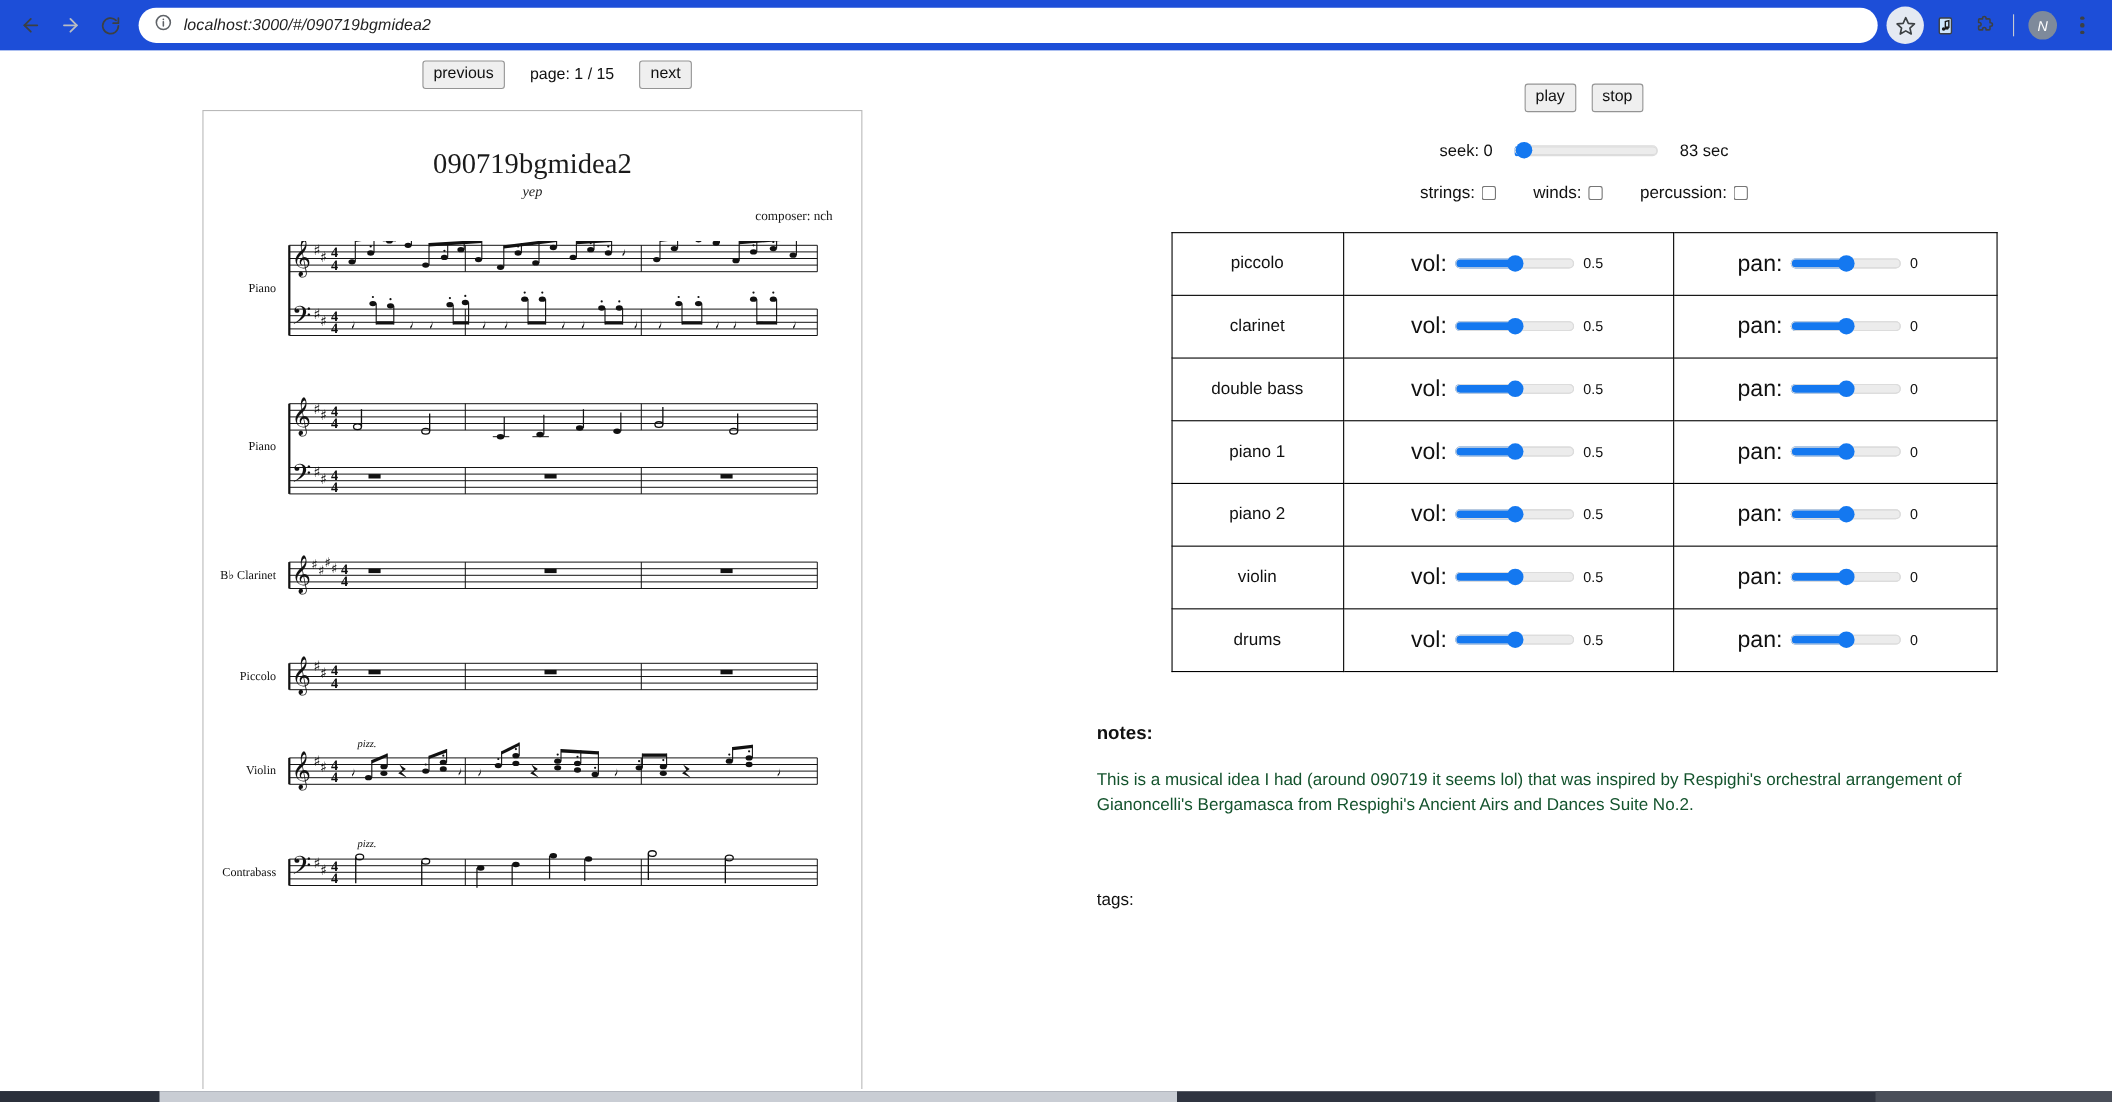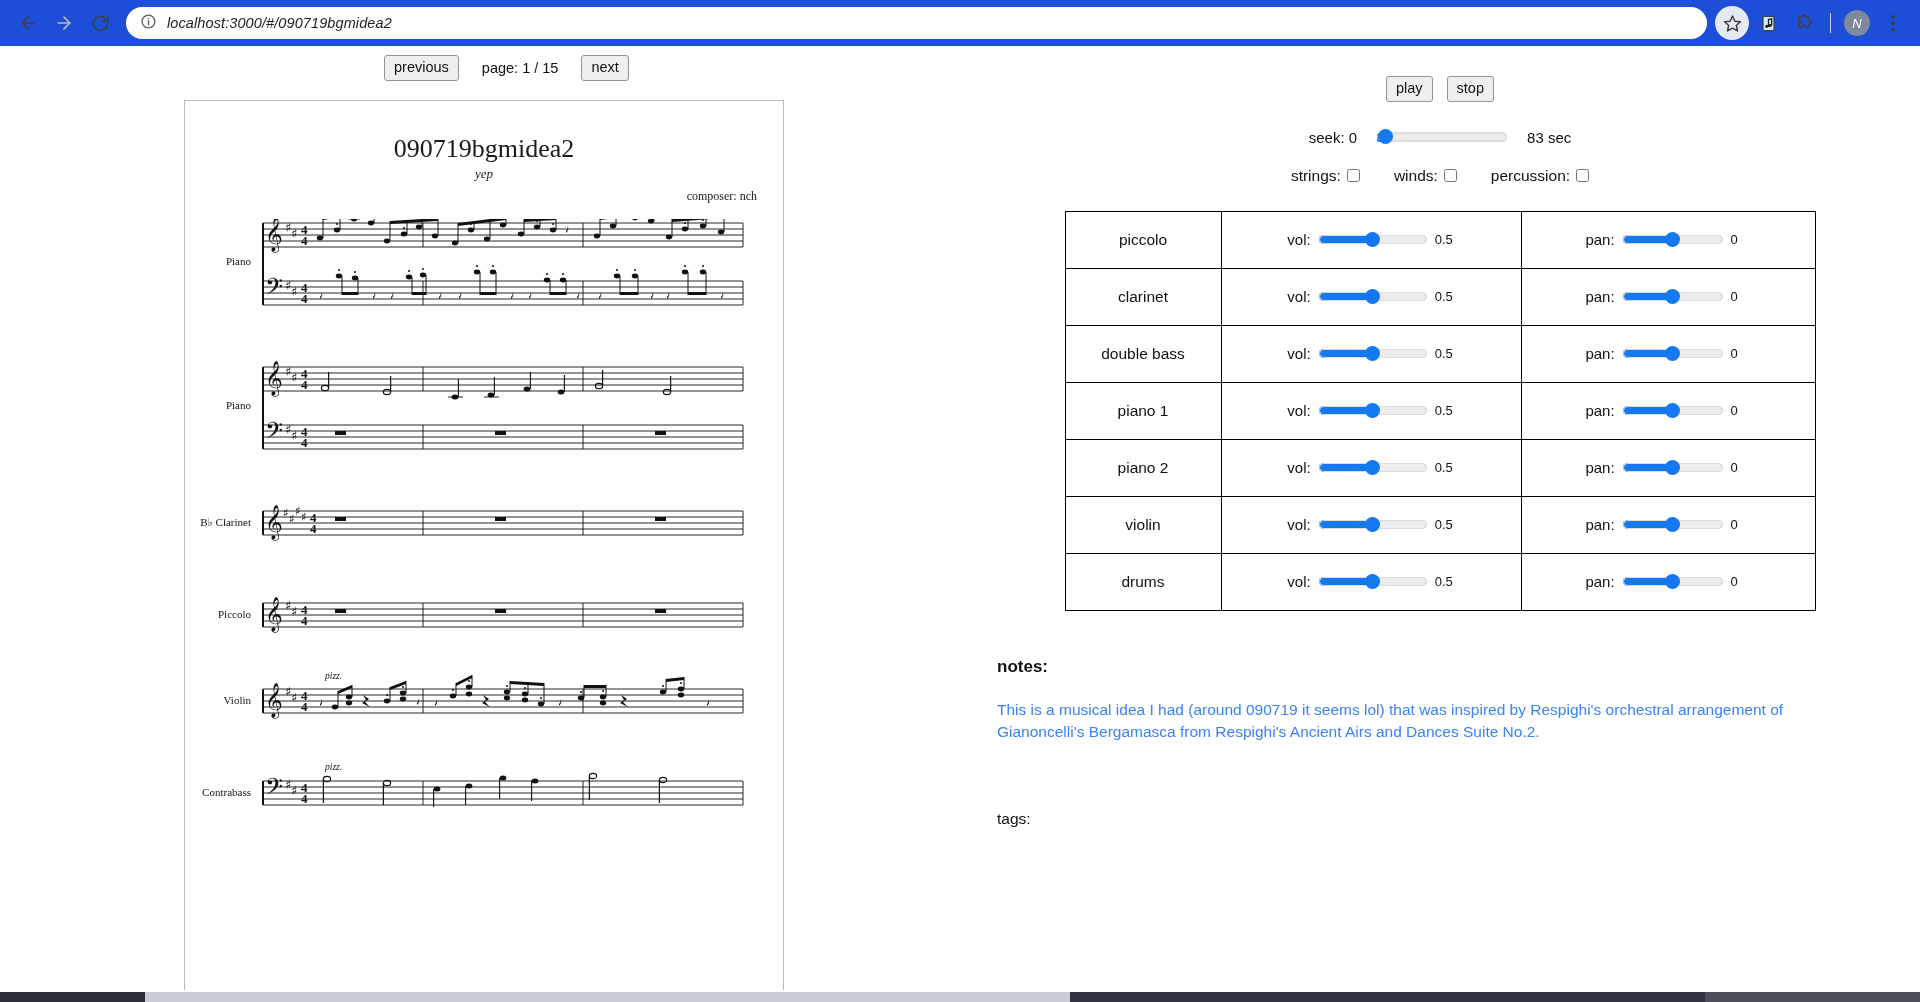--- a/index.html
+++ b/index.html
@@ -164,28 +164,28 @@
   .inst-table td {
     border: 1px solid #000;
     height: 57px;
     padding: 0 6px;
     vertical-align: middle;
   }
   .inst-name { width: 156px; text-align: center; font-size: 15.5px; color: #111; }
   .inst-vol { width: 300px; }
   .inst-pan { width: 294px; }
   .ctl { display: flex; align-items: center; justify-content: center; gap: 8px; }
-  .ctl .lbl { font-size: 15px; color: #111; }
+  .ctl .lbl { font-size: 21px; color: #111; }
   .ctl .val { font-size: 13px; color: #111; min-width: 20px; }
 
   
   .notes-sec { margin: 46px 0 0 0; padding-left: 37px; }
   .notes-head { font-size: 17px; font-weight: bold; color: #111; }
   .notes-body {
-    font-size: 15.5px; color: #3b82f6; line-height: 1.45;
+    font-size: 15.5px; color: #14532d; line-height: 1.45;
     margin-top: 22px; max-width: 855px;
   }
   .tags-head { font-size: 15.5px; color: #111; margin-top: 66px; }
 
   
   .hscroll { position: absolute; left: 0; top: 990px; width: 1920px; height: 12px; background: #ffffff; }
   .hscroll .track { position: absolute; left: 0; top: 2px; width: 1920px; height: 10px; background: #2f3440; }
   .hscroll .thumb { position: absolute; left: 145px; top: 2px; width: 925px; height: 10px; background: #c9cdd4; border-radius: 0; }
   .hscroll .leftcap { position: absolute; left: 0; top: 2px; width: 145px; height: 10px; background: #2b303b; }
   .hscroll .rightcap { position: absolute; left: 1705px; top: 2px; width: 215px; height: 10px; background: #4a4f59; }

